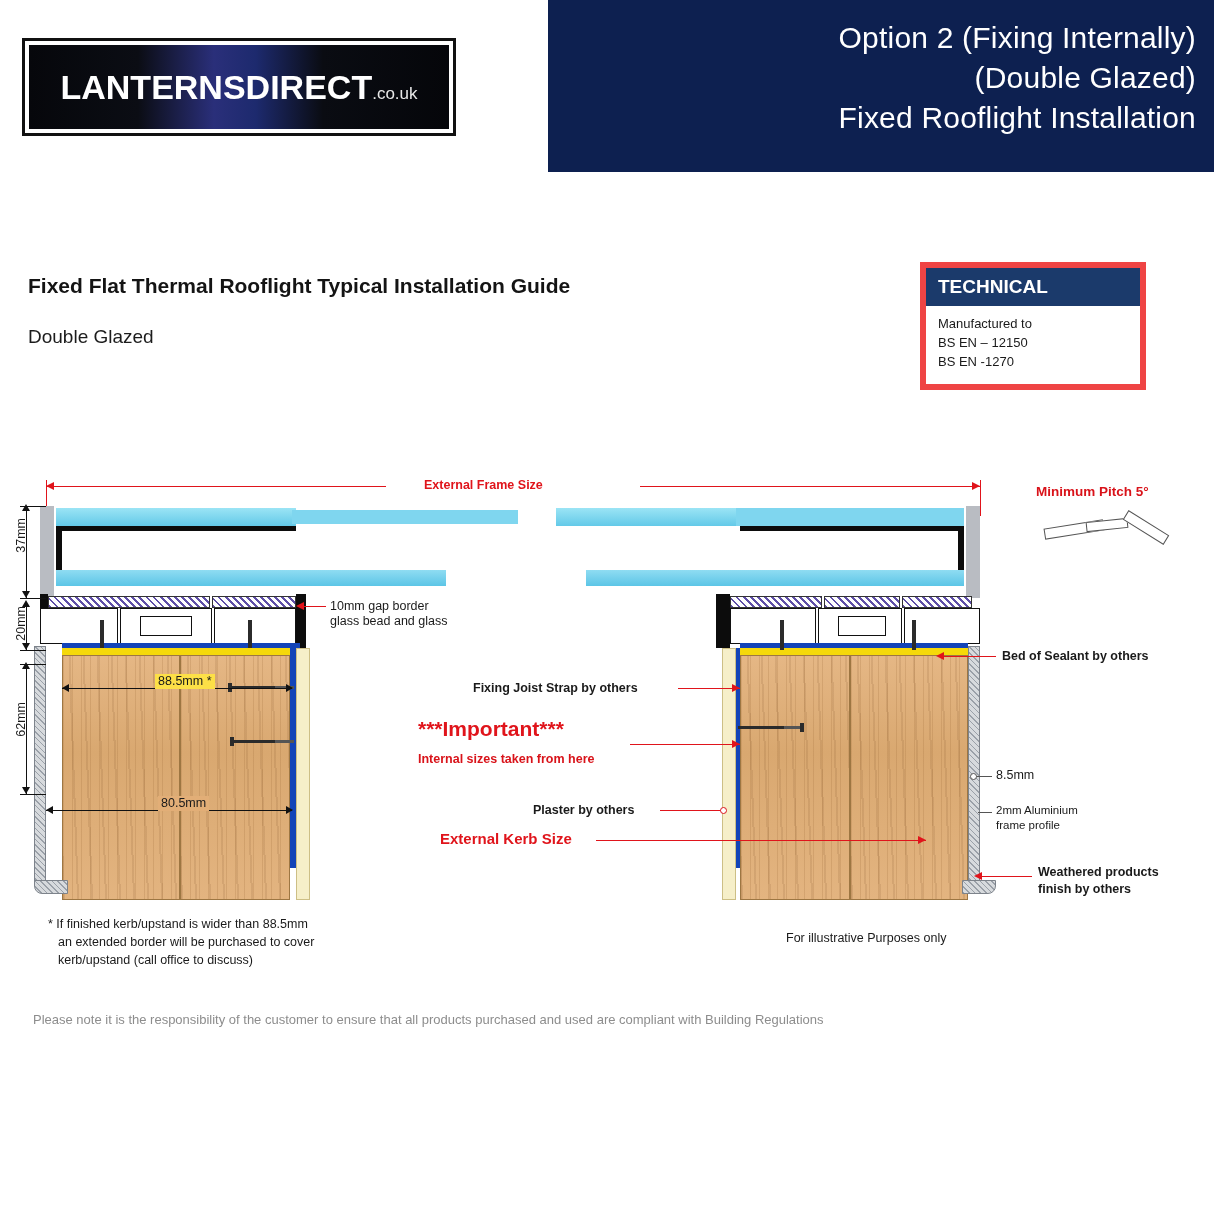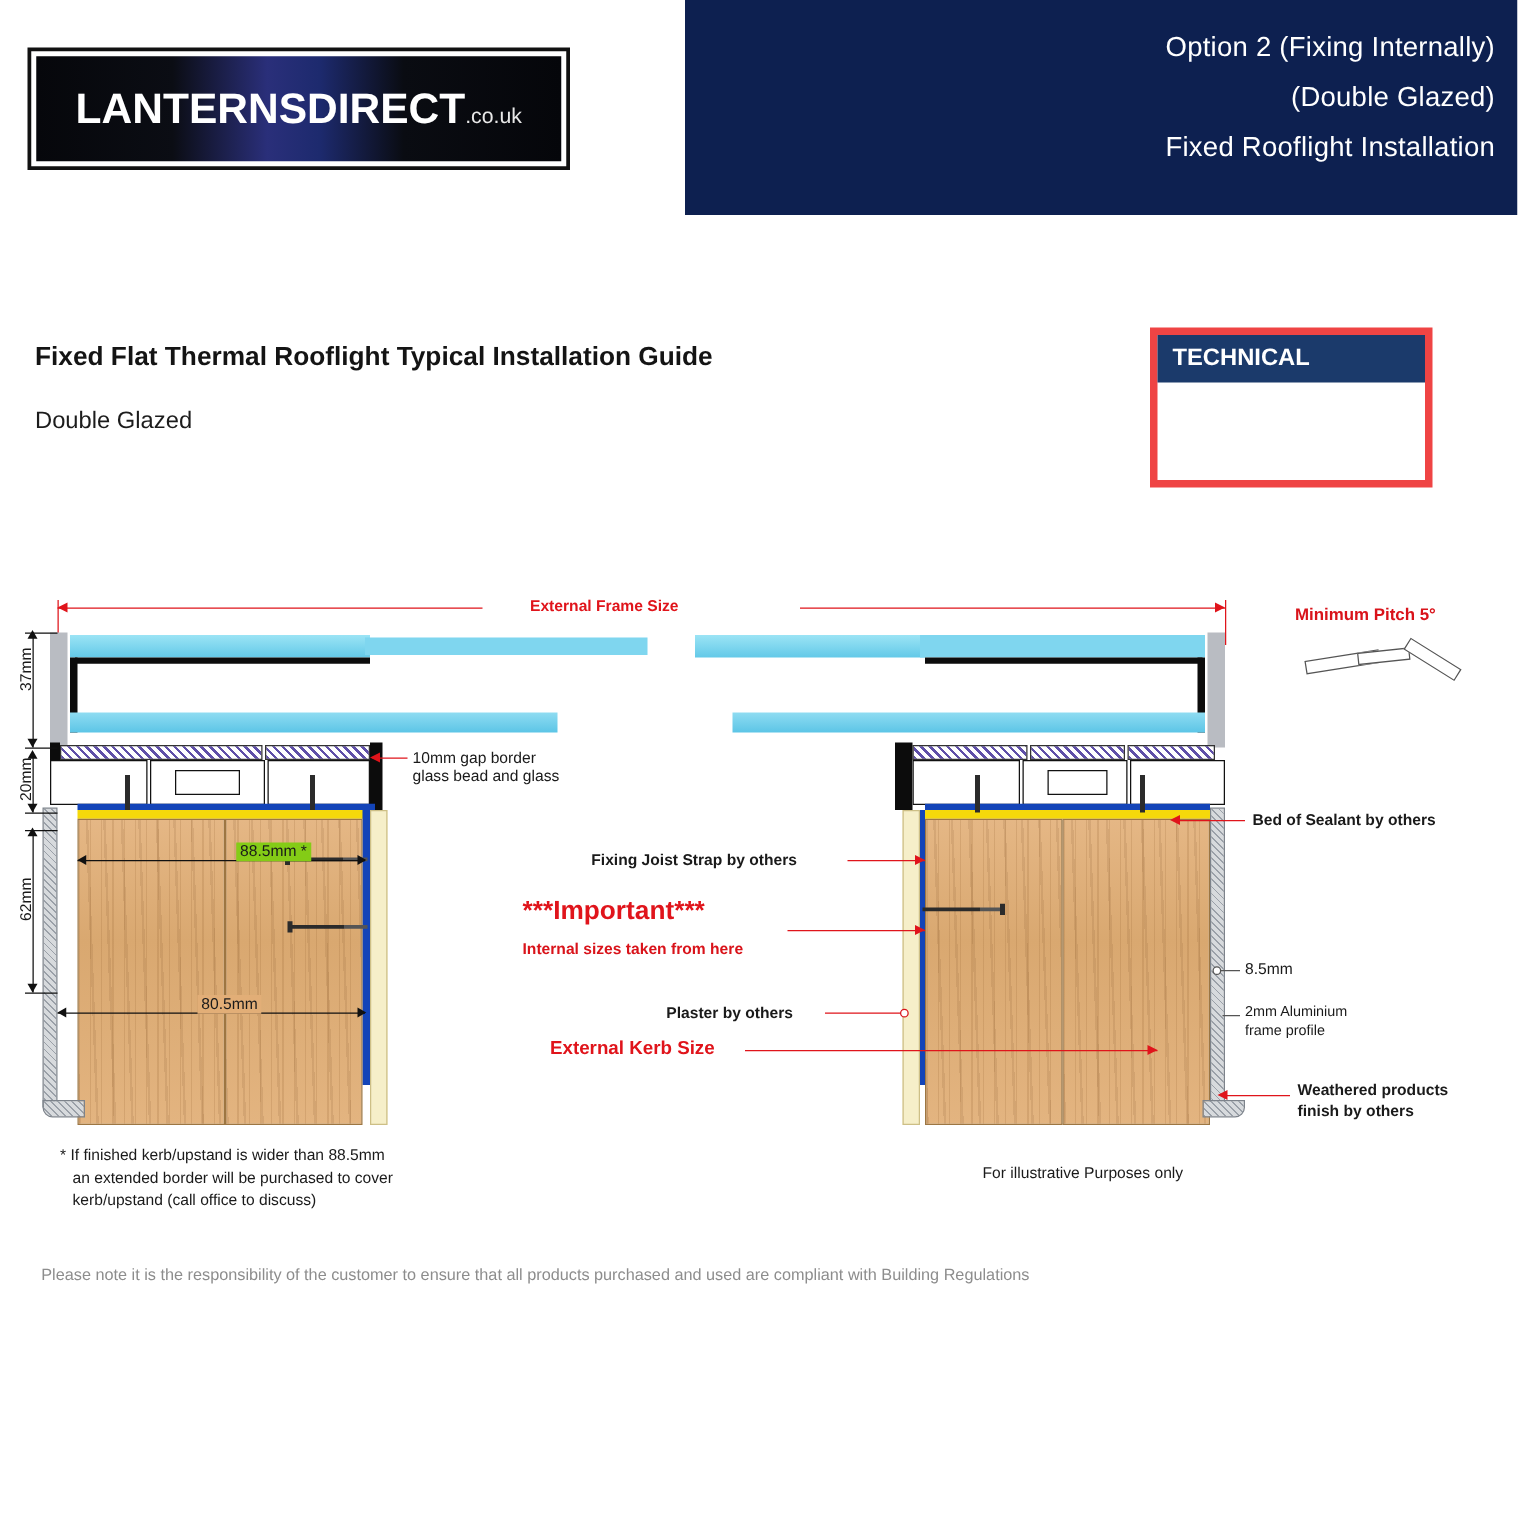--- a/index.html
+++ b/index.html
@@ -14,21 +14,21 @@
   .page { position:absolute; inset:0; }
 
   
   .header-band {
     position:absolute; left:548px; top:0; width:666px; height:172px;
     background:#0d2050;
   }
   .header-title {
     position:absolute; right:18px; top:18px; width:620px;
     text-align:right; color:#ffffff;
-    font-size:22px; line-height:40px; font-weight:400;
+    font-size:30px; line-height:40px; font-weight:400;
     letter-spacing:.2px;
   }
   .header-title div { white-space:nowrap; }
 
   .logo-box {
     position:absolute; left:22px; top:38px; width:434px; height:98px;
     border:3px solid #111;
     background:#ffffff;
     padding:4px;
     box-sizing:border-box;
@@ -149,20 +149,25 @@
         <span class="t1">LANTERNS</span><span class="t2">DIRECT</span><span class="t3">.co.uk</span>
       </div>
     </div>
   </div>
 
   <div class="guide-title">Fixed Flat Thermal Rooflight Typical Installation Guide</div>
   <div class="guide-sub">Double Glazed</div>
 
   <div class="tech-box">
     <div class="tech-head">TECHNICAL</div>
+    <div class="tech-body">
+      <div>Manufactured to</div>
+      <div>BS EN – 12150</div>
+      <div>BS EN -1270</div>
+    </div>
   </div>
 
   <div class="diagram">
 
     <div class="redline" style="left:46px; top:46px; width:340px;"></div>
     <div class="redline" style="left:640px; top:46px; width:340px;"></div>
     <div class="arrowL" style="left:46px; top:42px;"></div>
     <div class="arrowR" style="left:972px; top:42px;"></div>
     <div class="redvline" style="left:46px; top:40px; height:36px;"></div>
     <div class="redvline" style="left:980px; top:40px; height:36px;"></div>
@@ -259,21 +264,21 @@
     <div class="vline" style="left:26px; top:224px; height:130px;"></div>
     <div class="arrowU" style="left:22px; top:222px;"></div>
     <div class="arrowD" style="left:22px; top:347px;"></div>
     <div class="hline" style="left:20px; top:224px; width:26px;"></div>
     <div class="hline" style="left:20px; top:354px; width:26px;"></div>
     <div class="vlbl" style="left:14px; top:262px;">62mm</div>
 
     <div class="hline" style="left:62px; top:248px; width:230px;"></div>
     <div class="arrowLk" style="left:62px; top:244px; position:absolute; width:0;height:0;"></div>
     <div class="arrowRk" style="left:286px; top:244px; position:absolute; width:0;height:0;"></div>
-    <div class="lbl" style="left:155px; top:234px; background:#84cc16; padding:0 3px;margin-left:34px;">88.5mm  *</div>
+    <div class="lbl" style="left:155px; top:234px; background:#fde047; padding:0 3px;">88.5mm  *</div>
 
     <div class="hline" style="left:46px; top:370px; width:246px;"></div>
     <div class="arrowLk" style="left:46px; top:366px; position:absolute; width:0;height:0;"></div>
     <div class="arrowRk" style="left:286px; top:366px; position:absolute; width:0;height:0;"></div>
     <div class="lbl" style="left:158px; top:356px; background:#e2ae77; padding:0 3px;">80.5mm</div>
 
     <div class="redline" style="left:298px; top:166px; width:28px;"></div>
     <div class="arrowL" style="left:296px; top:162px;"></div>
     <div class="lbl" style="left:330px; top:159px;">
       <div>10mm gap border</div>

